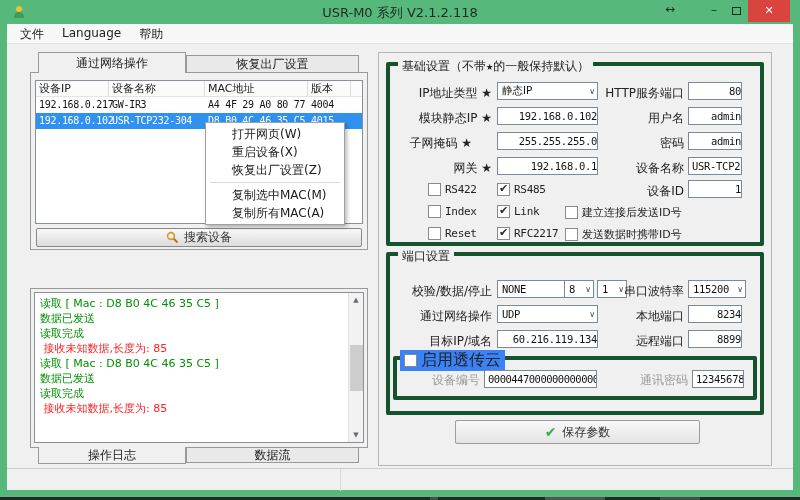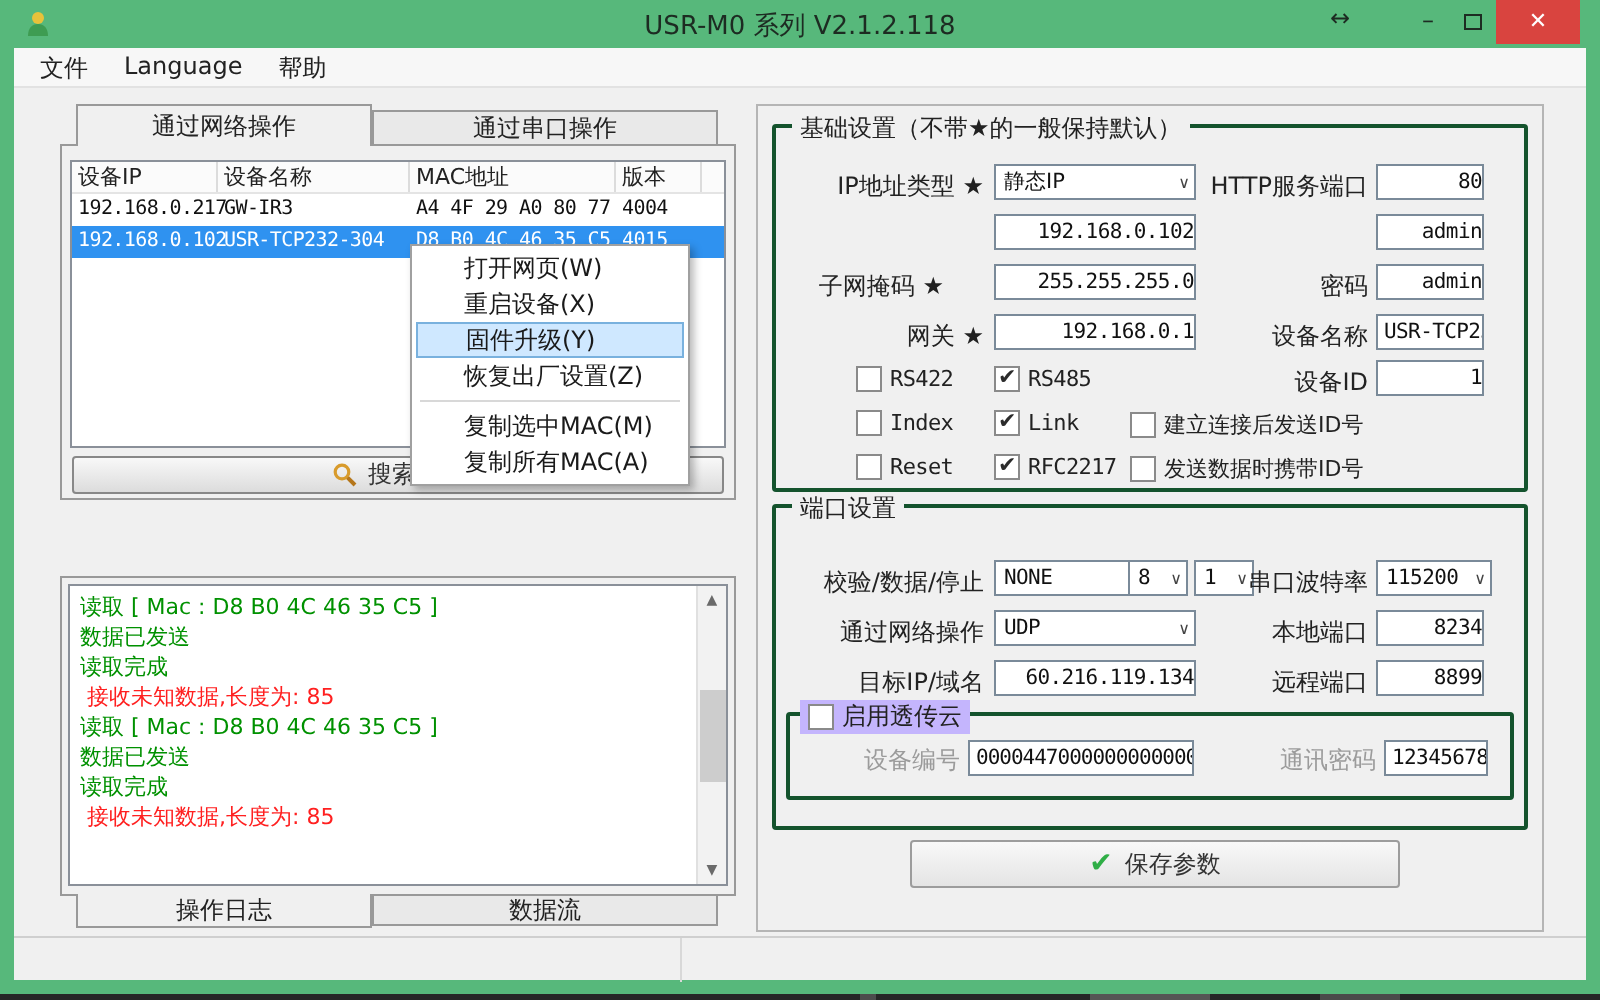--- a/index.html
+++ b/index.html
@@ -49,21 +49,21 @@
   
   .logbox { position:absolute; left:34px; top:292px; width:330px; height:151px; background:#fff; border:1px solid #8a9099; padding:3px 5px; font-size:11px; line-height:15px; overflow:hidden; }
   .lg { color:#009100; white-space:pre; }
   .lr { color:#ff2020; white-space:pre; }
   .sbar { position:absolute; right:0; top:0; bottom:0; width:15px; background:#f2f2f2; border-left:1px solid #e0e0e0; }
   .sarrow { position:absolute; left:0; width:14px; height:14px; text-align:center; font-size:7px; line-height:14px; color:#6a6a6a; background:#f2f2f2; }
   .sthumb { position:absolute; left:1px; top:52px; width:13px; height:46px; background:#cdcdcd; }
 
   
   .rcontainer { position:absolute; left:378px; top:52px; width:394px; height:414px; border:1px solid #b5b5b5; background:#f0f0f0; }
-  .group { position:absolute; border:2px solid #14532d; border-radius:2px; }
+  .group { position:absolute; border:4px solid #14532d; border-radius:2px;font-family:Liberation Mono, monospace; }
   .legend { position:absolute; left:8px; top:-8px; background:#f0f0f0; padding:0 4px; font-size:12px; color:#222; white-space:nowrap; }
   .flabel { position:absolute; font-size:12px; color:#222; text-align:right; white-space:nowrap; }
   .flabel.gray { color:#9b9b9b; }
   .input { position:absolute; height:18px; background:#fff; border:1px solid #7a8a99; font-size:10.5px; line-height:16px; padding-left:3px; color:#111; overflow:hidden; white-space:nowrap;text-align:right; }
   .combo { position:absolute; height:18px; background:#fff; border:1px solid #7a8a99; display:flex; align-items:center; padding:0 2px 0 4px; font-size:10.5px; color:#111; }
   .combo .arr { margin-left:auto; font-size:8px; color:#444; }
   .cb { position:absolute; display:flex; align-items:center; gap:4px; font-size:11px; color:#222; }
   .cbbox { width:13px; height:13px; background:#fff; border:1px solid #8a8a8a; position:relative; flex:none; }
   .cbbox.checked::after { content:"✔"; position:absolute; left:1px; top:-2px; font-size:11px; color:#2b2b2b; }
   .save-btn { position:absolute; left:455px; top:420px; width:245px; height:24px; border:1px solid #9c9c9c; border-radius:2px; background:linear-gradient(#f8f8f8,#e4e4e4); display:flex; align-items:center; justify-content:center; gap:6px; font-size:12px; color:#333; }
@@ -89,21 +89,21 @@
 
     <div class="menubar">
       <div class="menu-item">文件</div>
       <div class="menu-item">Language</div>
       <div class="menu-item">帮助</div>
     </div>
 
     <div class="client"></div>
 
     <div class="tab active abs" style="left:38px;top:52px;width:148px;height:21px;line-height:20px">通过网络操作</div>
-    <div class="tab inactive abs" style="left:186px;top:55px;width:173px;height:17px;line-height:16px">通过串口操作</div>
+    <div class="tab inactive abs" style="left:186px;top:55px;width:173px;height:17px;line-height:16px">恢复出厂设置</div>
     <div class="pane" style="left:30px;top:72px;width:338px;height:178px"></div>
 
     <div class="listbox">
       <div class="hrow">
         <div class="hcell" style="left:0;width:73px">设备IP</div>
         <div class="hcell" style="left:73px;width:96px">设备名称</div>
         <div class="hcell" style="left:169px;width:103px">MAC地址</div>
         <div class="hcell" style="left:272px;width:43px">版本</div>
         <div class="hcell" style="left:315px;width:11px;border-right:none"></div>
       </div>
@@ -125,21 +125,20 @@
       <svg width="13" height="13" viewBox="0 0 13 13">
           <circle cx="5" cy="5" r="3.4" fill="none" stroke="#d89b2c" stroke-width="1.6"></circle>
           <line x1="7.8" y1="7.8" x2="11.5" y2="11.5" stroke="#b5761a" stroke-width="2"></line>
         </svg>
       <span>搜索设备</span>
     </div>
 
     <div class="ctx">
       <div class="ctx-item">打开网页(W)</div>
       <div class="ctx-item">重启设备(X)</div>
-      <div class="ctx-item hl">固件升级(Y)</div>
       <div class="ctx-item">恢复出厂设置(Z)</div>
       <div class="ctx-sep"></div>
       <div class="ctx-item">复制选中MAC(M)</div>
       <div class="ctx-item">复制所有MAC(A)</div>
     </div>
 
     <div class="pane" style="left:30px;top:288px;width:338px;height:160px"></div>
     <div class="logbox">
       <div class="lg">读取 [ Mac : D8 B0 4C 46 35 C5 ]</div>
       <div class="lg">数据已发送</div>
@@ -164,21 +163,23 @@
       <div class="legend">基础设置（不带★的一般保持默认）</div>
     </div>
     <div class="flabel" style="left:390px;top:85px;width:102px">IP地址类型 ★</div>
     <div class="combo" style="left:497px;top:82px;width:101px">
         <span>静态IP</span>
         <span class="arr">∨</span>
       </div>
     <div class="flabel" style="left:580px;top:85px;width:104px">HTTP服务端口</div>
     <div class="input mono" style="left:688px;top:82px;width:54px">80</div>
 
+    <div class="flabel" style="left:390px;top:110px;width:102px">模块静态IP ★</div>
     <div class="input mono" style="left:497px;top:107px;width:101px">192.168.0.102</div>
+    <div class="flabel" style="left:580px;top:110px;width:104px">用户名</div>
     <div class="input mono" style="left:688px;top:107px;width:54px">admin</div>
 
     <div class="flabel" style="left:370px;top:135px;width:102px">子网掩码 ★</div>
     <div class="input mono" style="left:497px;top:132px;width:101px">255.255.255.0</div>
     <div class="flabel" style="left:580px;top:135px;width:104px">密码</div>
     <div class="input mono" style="left:688px;top:132px;width:54px">admin</div>
 
     <div class="flabel" style="left:390px;top:160px;width:102px">网关 ★</div>
     <div class="input mono" style="left:497px;top:157px;width:101px">192.168.0.1</div>
     <div class="flabel" style="left:580px;top:160px;width:104px">设备名称</div>
@@ -250,21 +251,21 @@
       </div>
     <div class="flabel" style="left:580px;top:308px;width:104px">本地端口</div>
     <div class="input mono" style="left:688px;top:305px;width:54px">8234</div>
 
     <div class="flabel" style="left:390px;top:333px;width:102px">目标IP/域名</div>
     <div class="input mono" style="left:497px;top:330px;width:101px">60.216.119.134</div>
     <div class="flabel" style="left:580px;top:333px;width:104px">远程端口</div>
     <div class="input mono" style="left:688px;top:330px;width:54px">8899</div>
 
     <div class="group" style="left:393px;top:356px;width:364px;height:44px"></div>
-    <div class="cb" style="left:400px;top:350px;background:#c4b5fd;padding:0 4px;font-size:12px">
+    <div class="cb" style="left:400px;top:350px;background:#3b82f6;padding:0 4px;font-size:16px">
         <span class="cbbox"></span>
         <span>启用透传云</span>
       </div>
     <div class="flabel gray" style="left:400px;top:372px;width:80px">设备编号</div>
     <div class="input mono" style="left:484px;top:370px;width:113px;letter-spacing:-0.5px">00004470000000000001</div>
     <div class="flabel gray" style="left:600px;top:372px;width:88px">通讯密码</div>
     <div class="input mono" style="left:692px;top:370px;width:52px">12345678</div>
 
     <div class="save-btn">
       <span class="save-check">✔</span>

